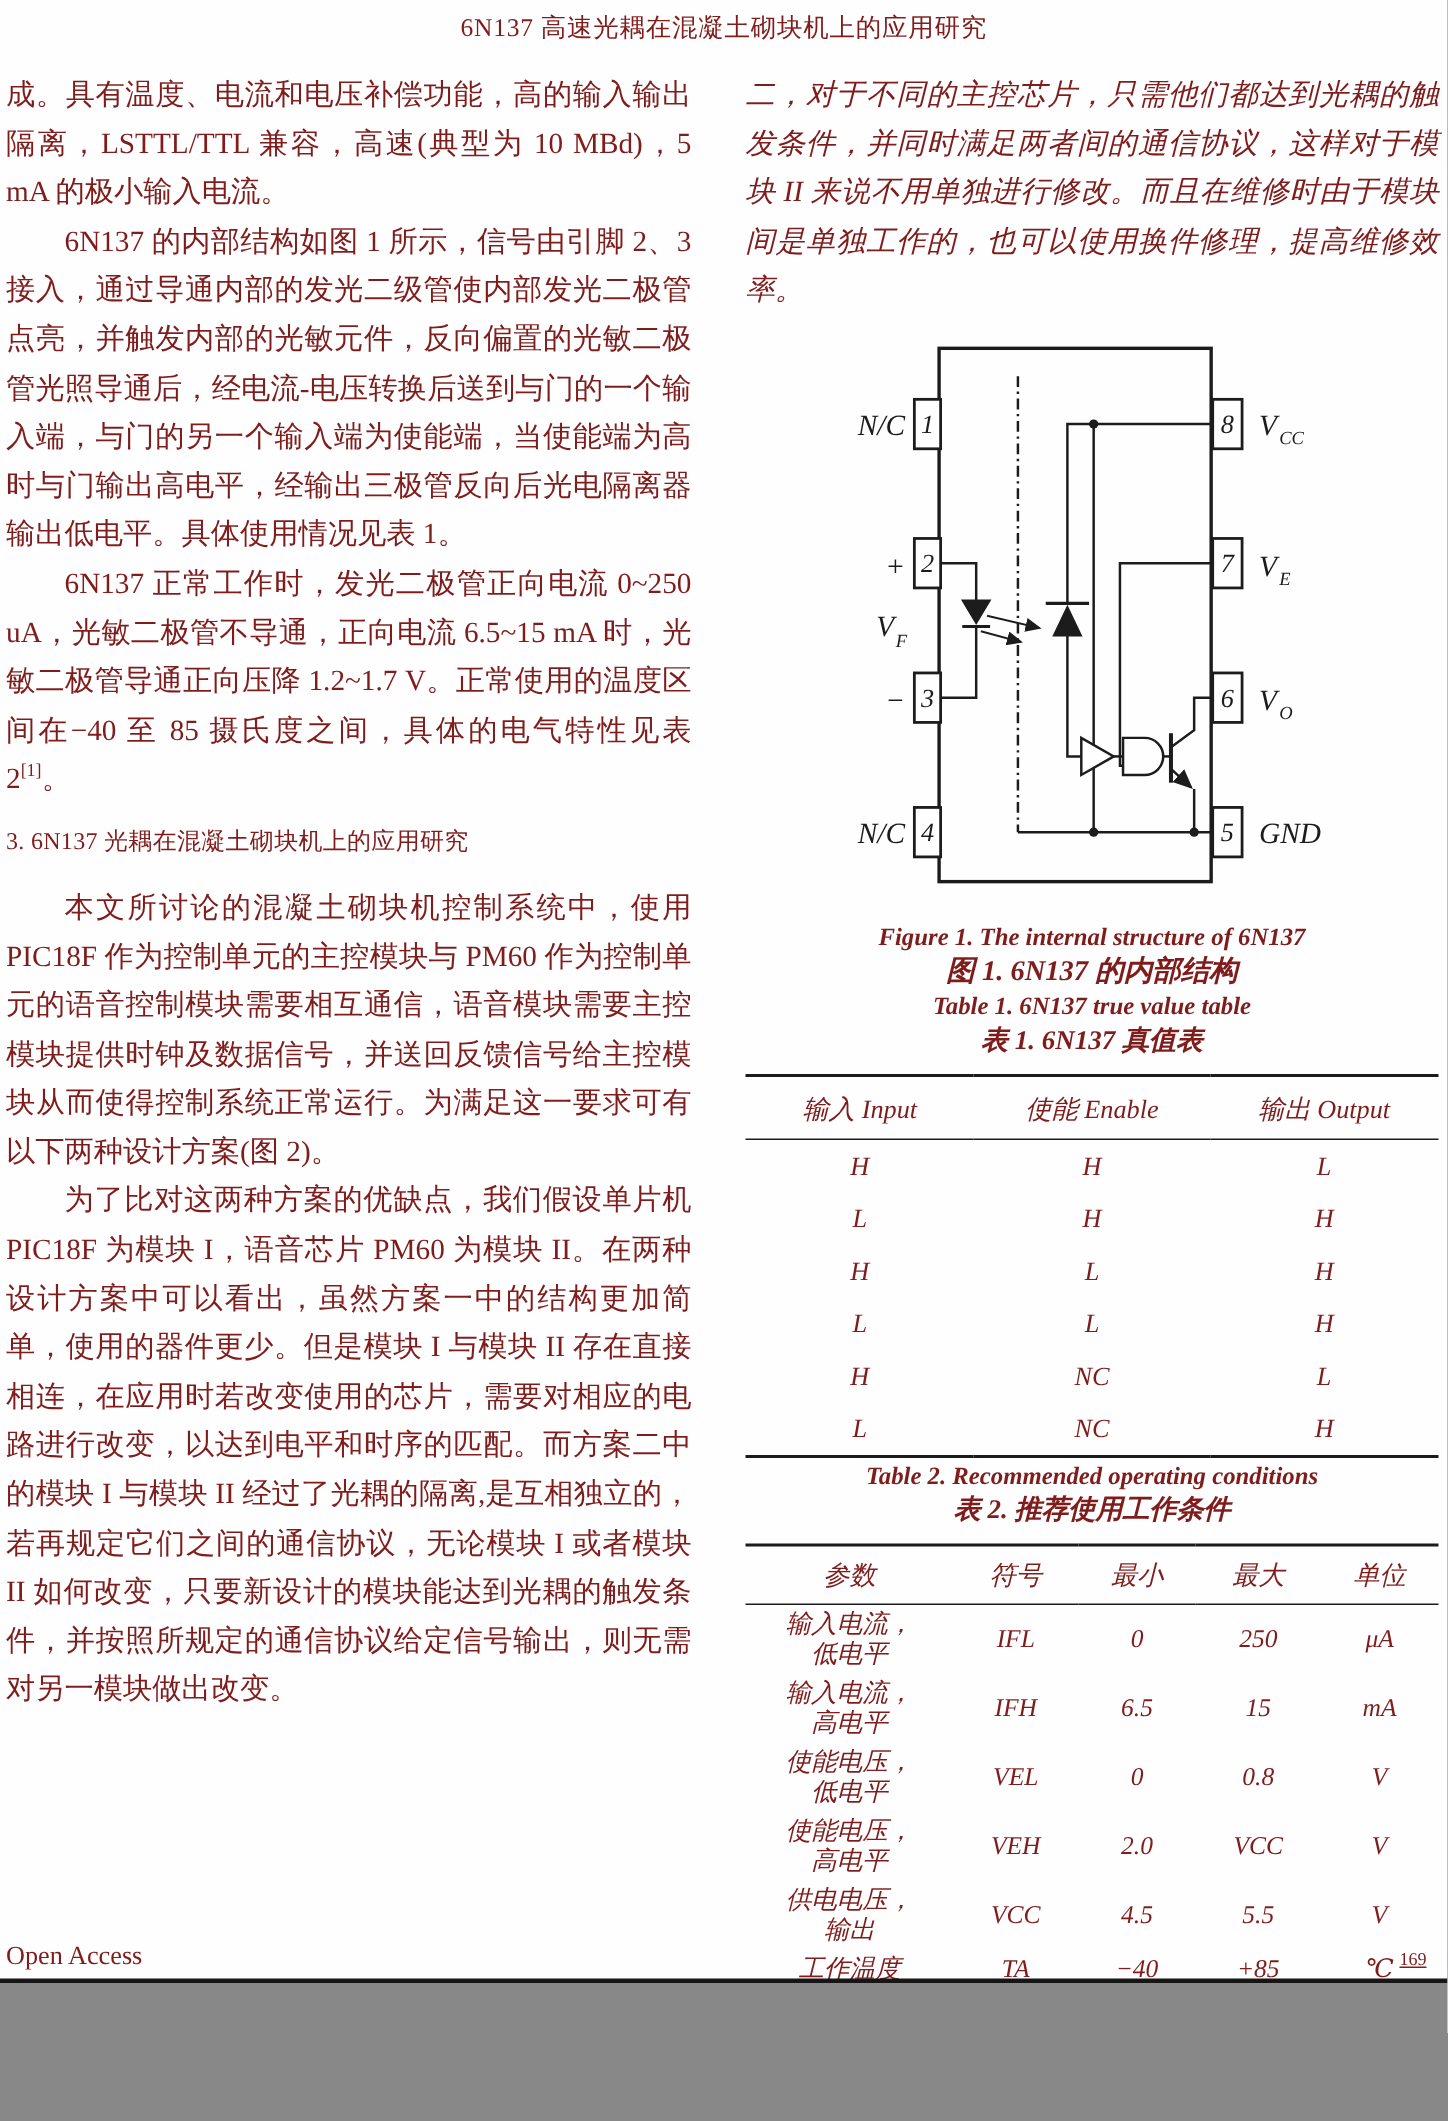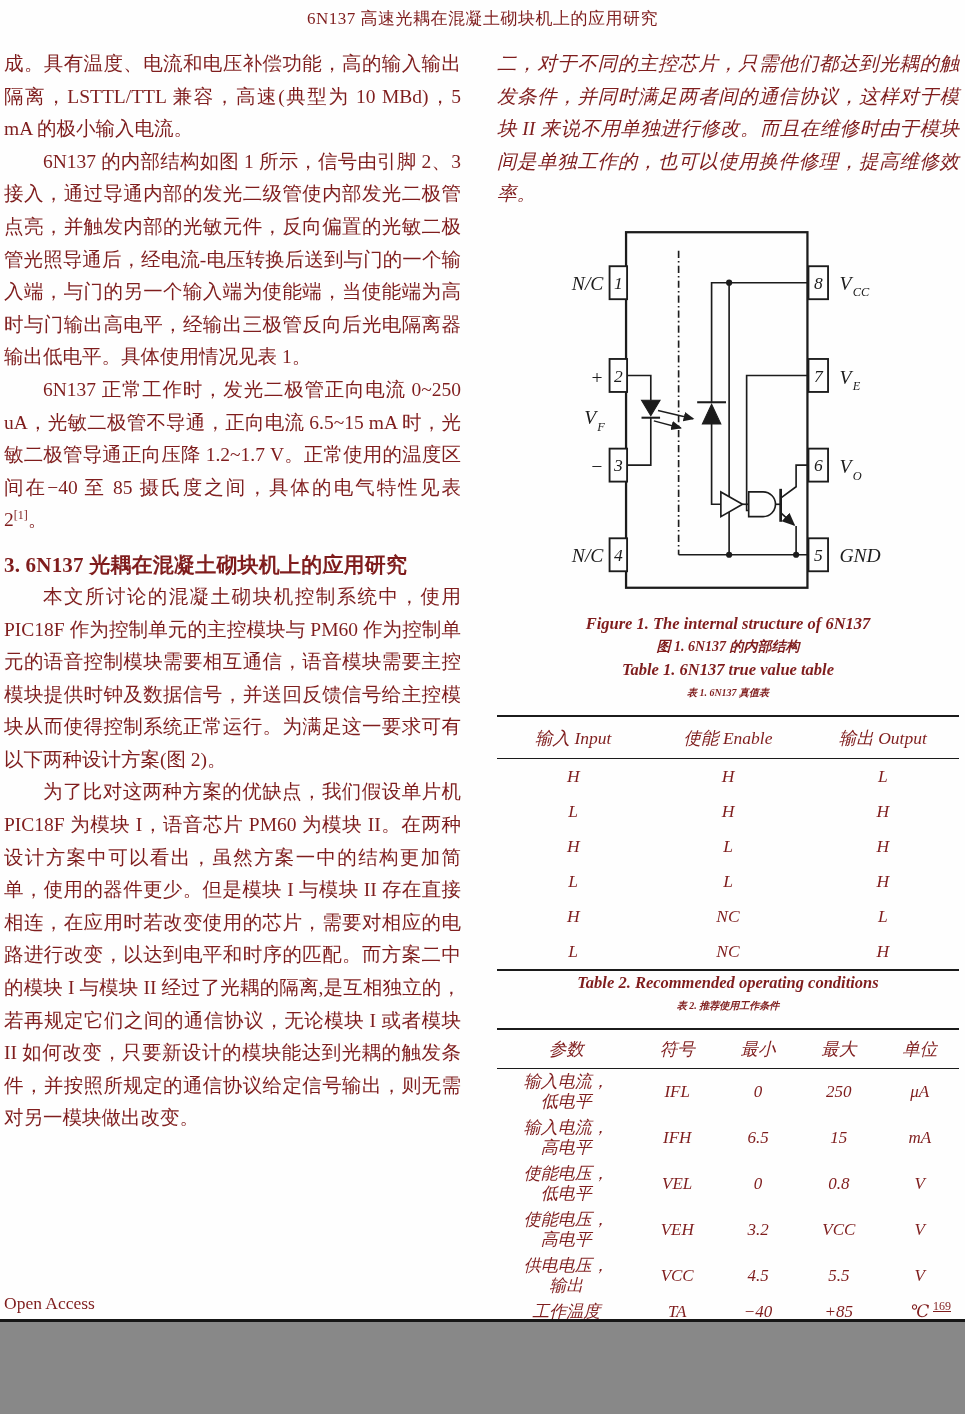--- a/index.html
+++ b/index.html
@@ -8,27 +8,27 @@
     font-family:"Liberation Serif","DejaVu Serif",serif;color:#7f1d1d;overflow:hidden;
   }
   .page-header{position:absolute;top:7px;left:0;width:100%;text-align:center;
     font-size:17px;letter-spacing:.5px;}
   .columns{position:absolute;top:48px;left:4px;display:flex;gap:36px;}
   .col{width:457px;}
   .col.right{width:462px;font-style:italic;}
   p.body{margin:0;font-size:19.5px;line-height:32.6px;text-align:justify;text-justify:inter-ideograph;}
   p.body.indent{text-indent:2em;}
   p.body sup{font-size:12px;line-height:0;}
-  .section-heading{font-size:21px;font-weight:bold;margin:14px 0 2px 0;letter-spacing:.2px;}
+  .section-heading{font-size:16px;font-weight:normal;margin:14px 0 18px 0;letter-spacing:.2px;}
   .figure-wrap{margin:14px 0 0 66px;width:392px;}
   svg text{font-family:"Liberation Serif","DejaVu Serif",serif;}
   .caption{ text-align:center;font-weight:bold;font-size:16.5px;line-height:23px;margin-top:12px;}
-  .caption .zh{font-size:14px;}
+  .caption .zh{font-size:19px;}
   .tbl-title{text-align:center;font-weight:bold;font-size:16.5px;line-height:23px;}
-  .tbl-title .zh{font-size:10px;}
+  .tbl-title .zh{font-size:18px;}
   table.paper{width:100%;border-collapse:collapse;margin-top:11px;
     border-top:2px solid #1b1b1b;border-bottom:2px solid #1b1b1b;}
   table.paper th{font-weight:normal;font-size:17.5px;padding:9px 0 8px 0;
     border-bottom:1.5px solid #1b1b1b;text-align:center;}
   table.paper td{font-size:17.5px;text-align:center;padding:7px 0;}
   table.paper.cond td{font-size:17px;padding:3px 0;line-height:20px;}
   table.paper.cond td.param{white-space:pre-line;}
   table.paper.cond th{padding:7px 0;}
   .footer-left{position:absolute;left:4px;bottom:8px;font-size:17.5px;}
   .footer-right{position:absolute;right:14px;bottom:8px;font-size:12px;text-decoration:underline;}
@@ -243,21 +243,21 @@
 低电平</td>
               <td>VEL</td>
               <td>0</td>
               <td>0.8</td>
               <td>V</td>
             </tr>
           <tr>
               <td class="param">使能电压，
 高电平</td>
               <td>VEH</td>
-              <td>3.2</td>
+              <td>2.0</td>
               <td>VCC</td>
               <td>V</td>
             </tr>
           <tr>
               <td class="param">供电电压，
 输出</td>
               <td>VCC</td>
               <td>4.5</td>
               <td>5.5</td>
               <td>V</td>

